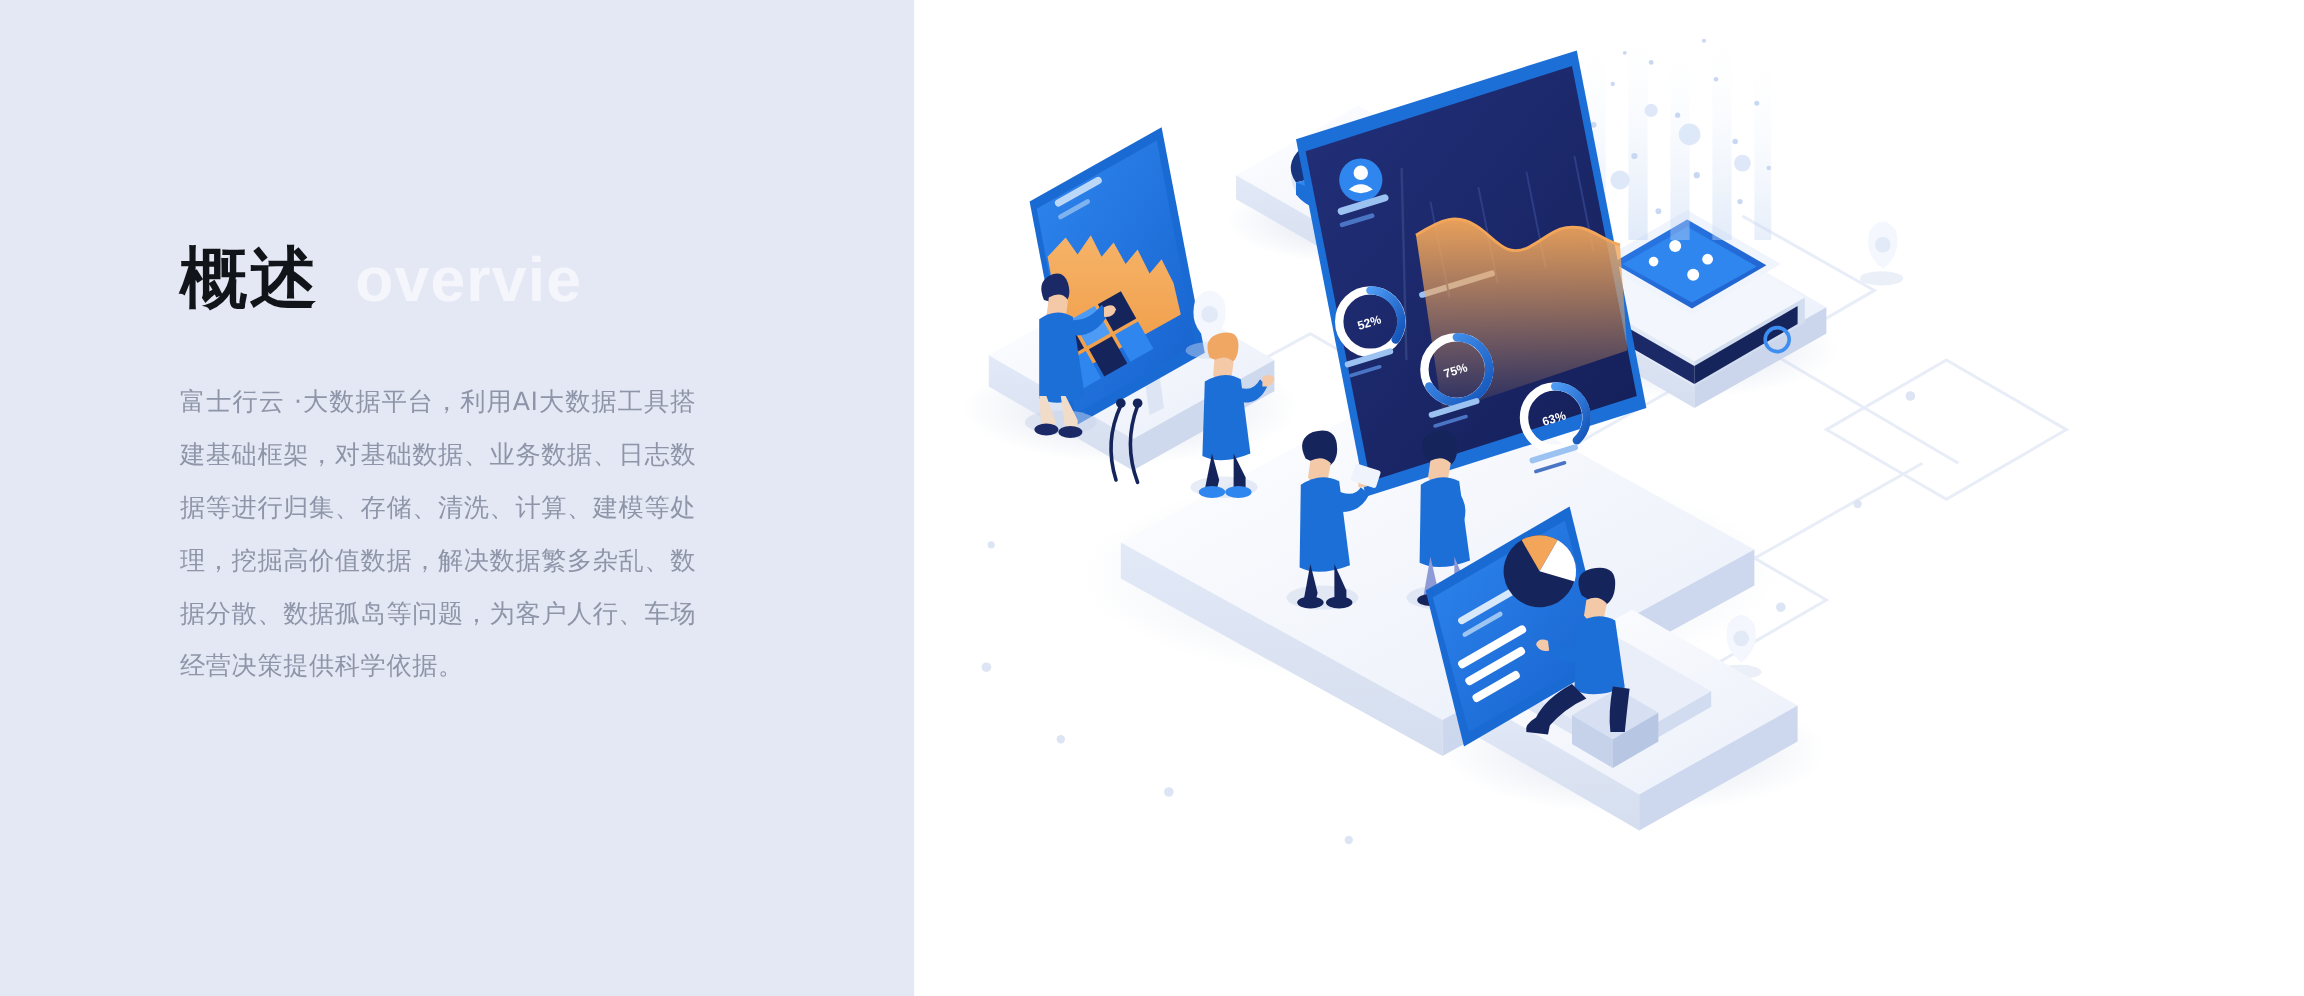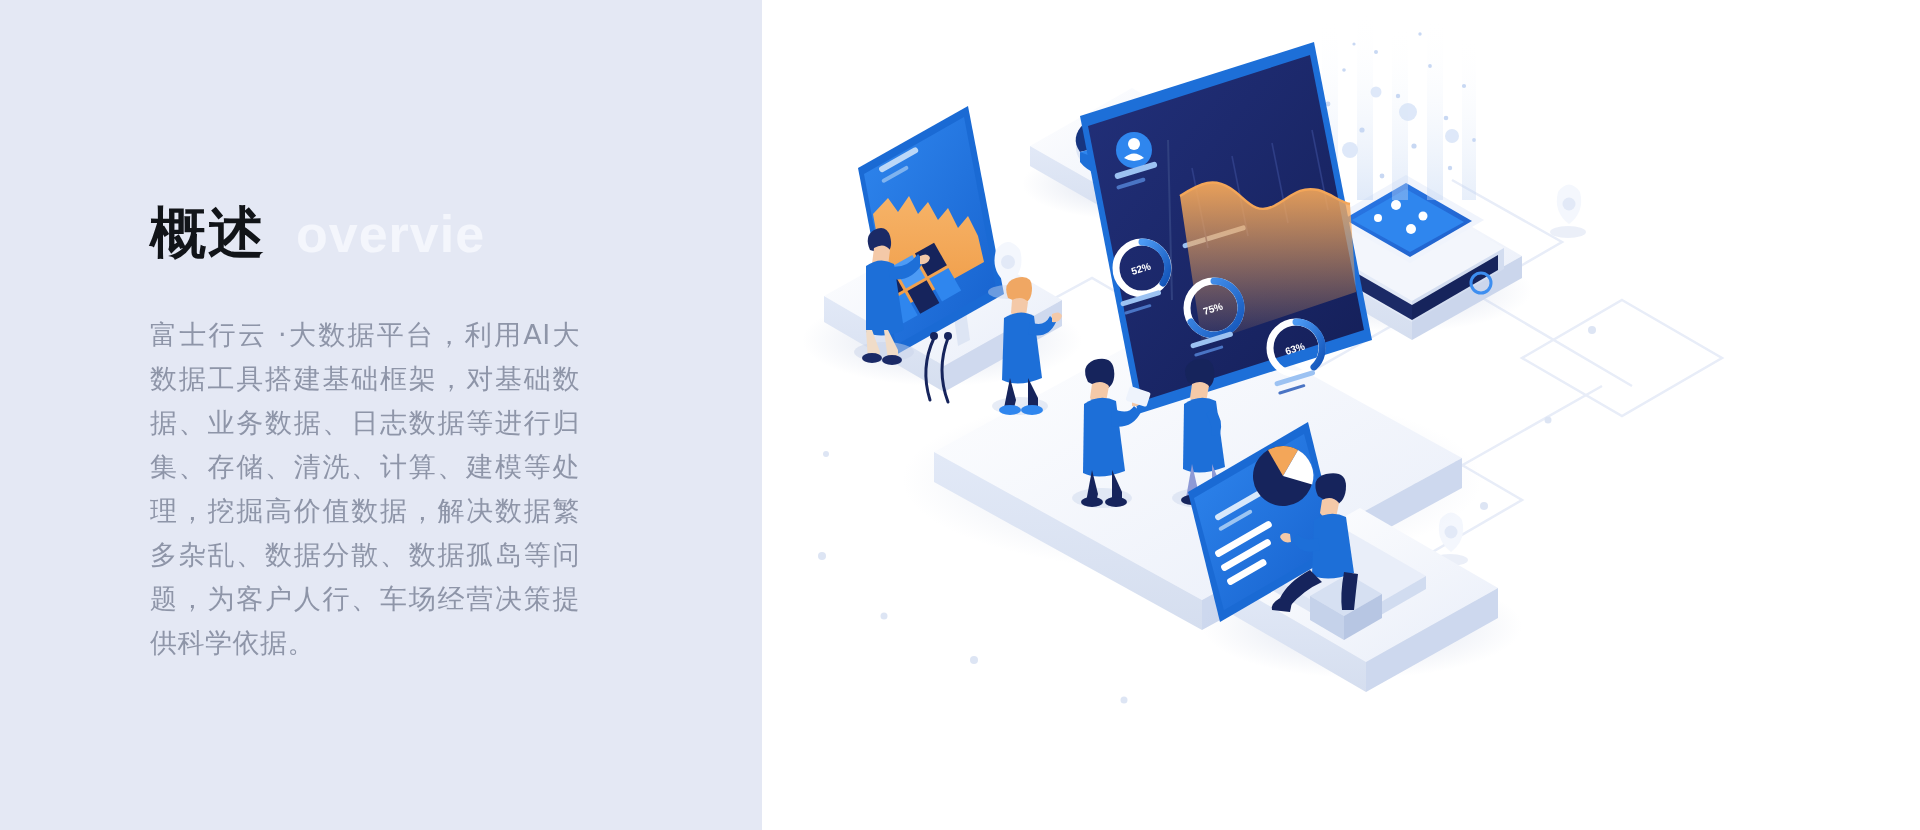--- a/index.html
+++ b/index.html
@@ -21,21 +21,21 @@
   .title-cn{
     font-size:56px;font-weight:bold;color:#111418;letter-spacing:2px;
     line-height:1;font-family:"DejaVu Sans","Liberation Sans",sans-serif;
   }
   .title-en{
     font-size:52px;font-weight:bold;color:#f4f6fc;letter-spacing:1px;
     line-height:1;font-family:"Liberation Sans","DejaVu Sans",sans-serif;
   }
   .body-text{
     margin-top:52px;width:430px;
-    font-size:27px;line-height:44px;color:#8e95a8;
+    font-size:21px;line-height:44px;color:#8e95a8;
     font-family:"DejaVu Sans","Liberation Sans",sans-serif;
     text-align:justify;text-justify:inter-character;
     letter-spacing:0.5px;
   }
 
   
   .stage{position:absolute;left:762px;top:0;width:1158px;height:830px;background:#fff;overflow:hidden;}
   .art{position:absolute;left:0;top:0;width:1158px;height:830px;}
 </style>
 </head>

